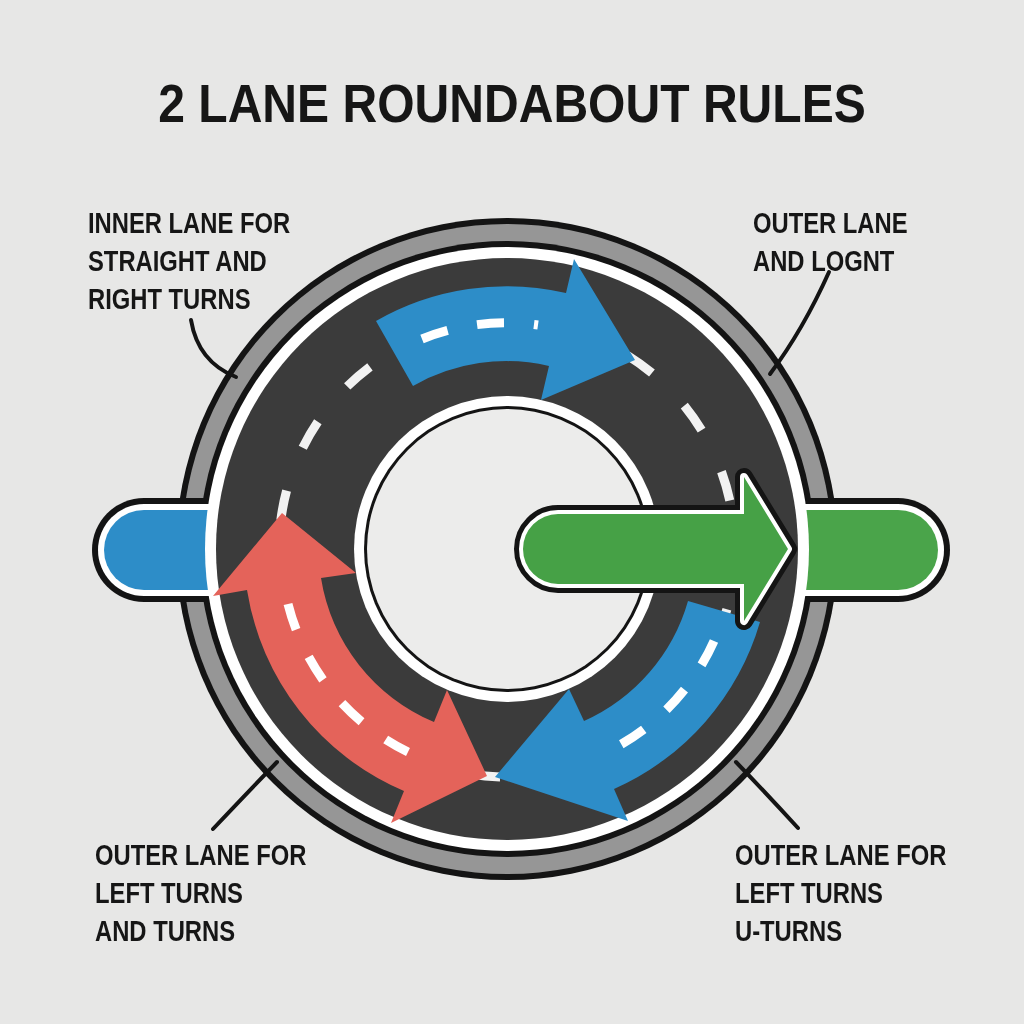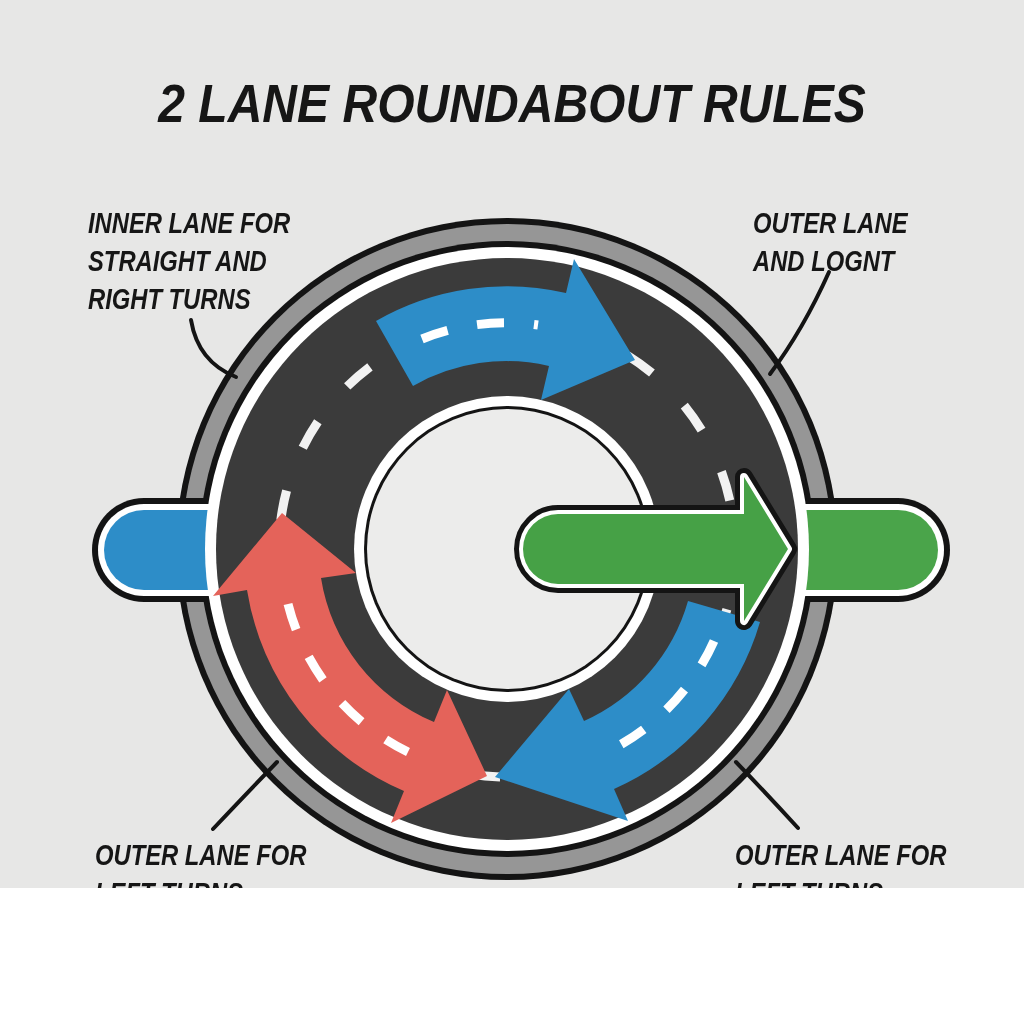--- a/index.html
+++ b/index.html
@@ -1,22 +1,21 @@
 <!DOCTYPE html>
 <html style="--background: #e7e7e6; --island: #ececeb; --asphalt: #3b3b3b; --rim-gray: #969696; --outline-black: #141414; --marking-white: #f2f2f2; --arrow-blue: #2d8dc8; --arrow-red: #e4635a; --arrow-green: #46a146; --stub-blue: #2d8dc8; --stub-green: #4aa44a; --text: #161616;"><head>
 <meta charset="utf-8">
 <style>
   html,body{margin:0;padding:0;}
   .canvas{
     position:relative;
-    width:1024px;height:888px;
+    width:1024px;height:1024px;
     background:var(--background,#e7e7e6);
     overflow:hidden;
     font-family:"Liberation Sans","DejaVu Sans",sans-serif;
-    font-style:italic;
   }
   .title{
     position:absolute;
     left:0;top:72px;width:1024px;
     text-align:center;
     font-size:54px;font-weight:700;
     letter-spacing:0px;
     color:var(--text,#161616);
     transform:scaleX(.89);
     transform-origin:50% 0;

